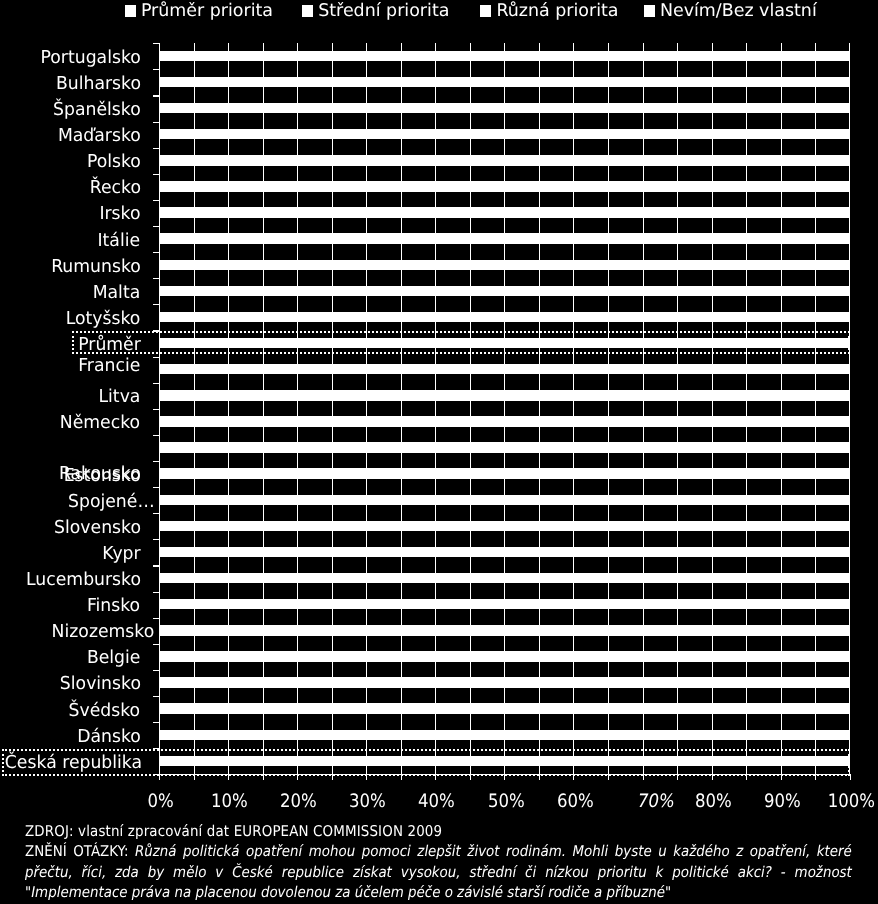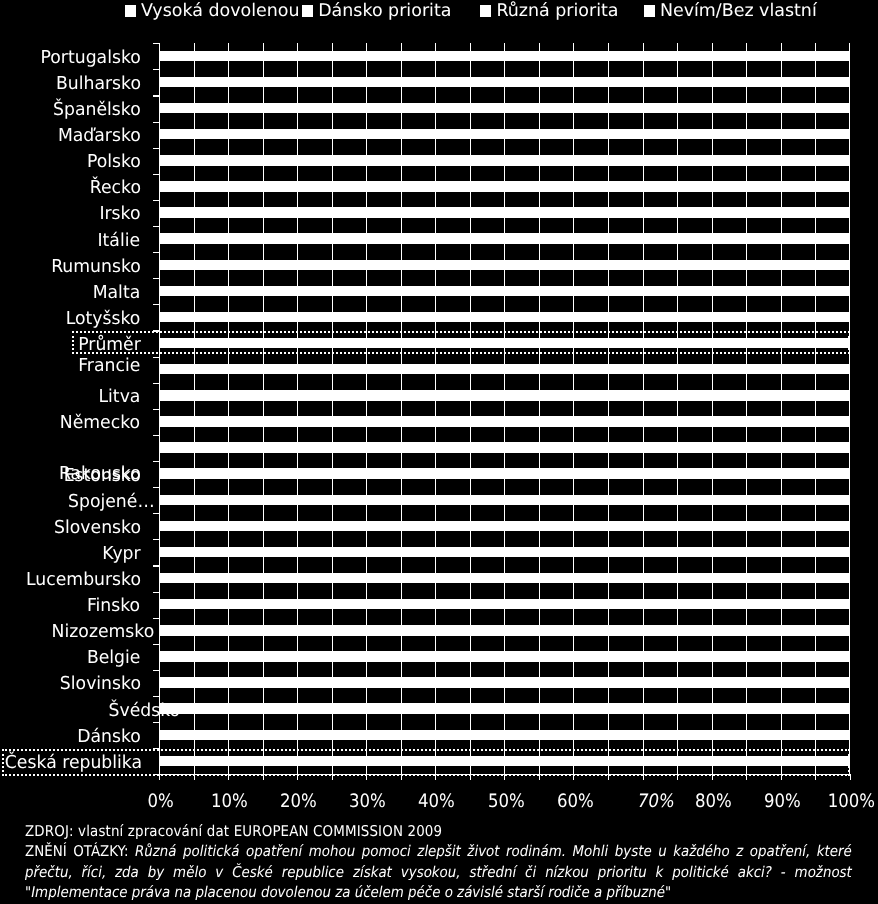--- a/index.html
+++ b/index.html
@@ -47,25 +47,25 @@
   .it{font-style:italic;}
 </style>
 </head>
 <body>
 
 <div id="root">
 
   <div id="legend">
       <div class="legend-item" style="left: 124.6px;">
         <span class="legend-swatch" style="background: rgb(255, 255, 255);"></span>
-        <span class="legend-label">Vysoká dovolenou</span>
+        <span class="legend-label">Průměr priorita</span>
       </div>
       <div class="legend-item" style="left: 301.9px;">
         <span class="legend-swatch" style="background: rgb(255, 255, 255);"></span>
-        <span class="legend-label">Dánsko priorita</span>
+        <span class="legend-label">Střední priorita</span>
       </div>
       <div class="legend-item" style="left: 480.1px;">
         <span class="legend-swatch" style="background: rgb(255, 255, 255);"></span>
         <span class="legend-label">Různá priorita</span>
       </div>
       <div class="legend-item" style="left: 643.6px;">
         <span class="legend-swatch" style="background: rgb(255, 255, 255);"></span>
         <span class="legend-label">Nevím/Bez vlastní</span>
       </div>
     </div>
@@ -201,21 +201,21 @@
       <div class="ylabel" style="top: 468px;"><span>Rakousko</span></div>
       <div class="ylabel" style="top: 469.577px;"><span>Estonsko</span></div>
       <div class="ylabel" style="top: 495.688px; width: 154.5px;"><span>Spojené…</span></div>
       <div class="ylabel" style="top: 521.798px;"><span>Slovensko</span></div>
       <div class="ylabel" style="top: 547.909px;"><span>Kypr</span></div>
       <div class="ylabel" style="top: 574.02px;"><span>Lucembursko</span></div>
       <div class="ylabel" style="top: 600.13px;"><span>Finsko</span></div>
       <div class="ylabel" style="top: 626.241px; padding-left: 14px;"><span>Nizozemsko</span></div>
       <div class="ylabel" style="top: 652.352px;"><span>Belgie</span></div>
       <div class="ylabel" style="top: 678.462px;"><span>Slovinsko</span></div>
-      <div class="ylabel" style="top: 704.573px; margin-left: 40px;"><span>Švédsko</span></div>
+      <div class="ylabel" style="top: 704.573px;"><span>Švédsko</span></div>
       <div class="ylabel" style="top: 730.684px;"><span>Dánsko</span></div>
       <div class="ylabel" style="top: 756.795px;"><span>Česká republika</span></div>
     </div>
   <div id="xlabels">
       <div class="xlabel" style="left: 100.6px; width: 120px; text-align: center;"><span>0%</span></div>
       <div class="xlabel" style="left: 169.68px; width: 120px; text-align: center;"><span>10%</span></div>
       <div class="xlabel" style="left: 238.76px; width: 120px; text-align: center;"><span>20%</span></div>
       <div class="xlabel" style="left: 307.84px; width: 120px; text-align: center;"><span>30%</span></div>
       <div class="xlabel" style="left: 376.92px; width: 120px; text-align: center;"><span>40%</span></div>
       <div class="xlabel" style="left: 446px; width: 120px; text-align: center;"><span>50%</span></div>

